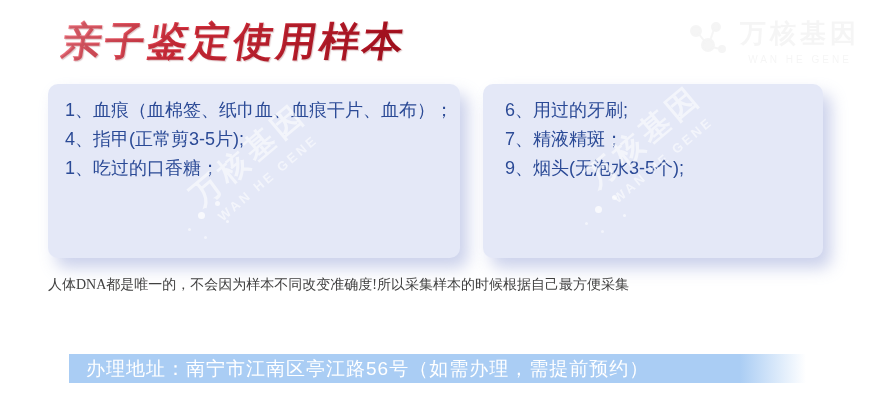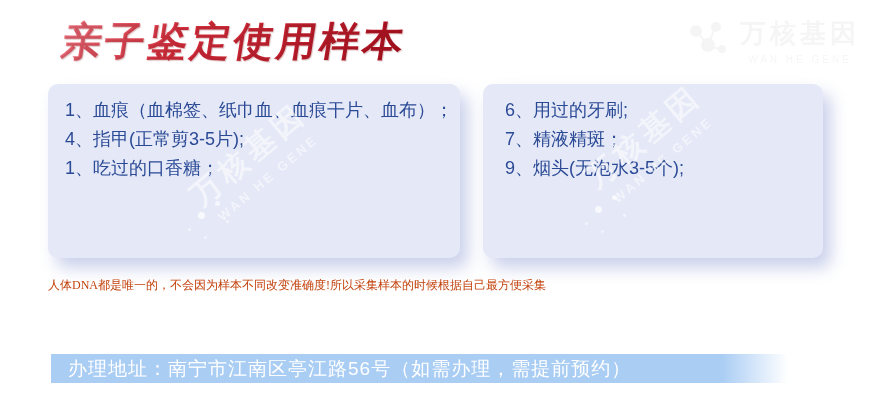--- a/index.html
+++ b/index.html
@@ -58,25 +58,25 @@
       -12px 14px 0 -2px rgba(255,255,255,.55),
       26px  6px 0 -2px rgba(255,255,255,.6),
       4px  22px 0 -2px rgba(255,255,255,.5);
   }
   .box-left  .molecule-dots{left:150px;top:128px;}
   .box-right .molecule-dots{left:112px;top:122px;}
   
   .note{
     position:absolute;left:48px;top:268px;margin:0;width:815px;
     font-family:"Liberation Serif","DejaVu Serif",serif;
-    color:#c2410c;font-size:12px;line-height:34px;white-space:nowrap;
+    color:#404040;font-size:14px;line-height:34px;white-space:nowrap;
   }
   
   .footer-bar{
-    position:absolute;left:51px;top:354px;width:737px;height:29px;box-sizing:border-box;
+    position:absolute;left:69px;top:354px;width:737px;height:29px;box-sizing:border-box;
     background:linear-gradient(to right,#aacdf4 0%,#aacdf4 91%,rgba(170,205,244,0) 100%);
     color:#ffffff;font-size:19px;line-height:29px;padding-left:17px;
     letter-spacing:1px;white-space:nowrap;
   }
 </style>
 </head>
 <body>
 
 <div class="page">
 

